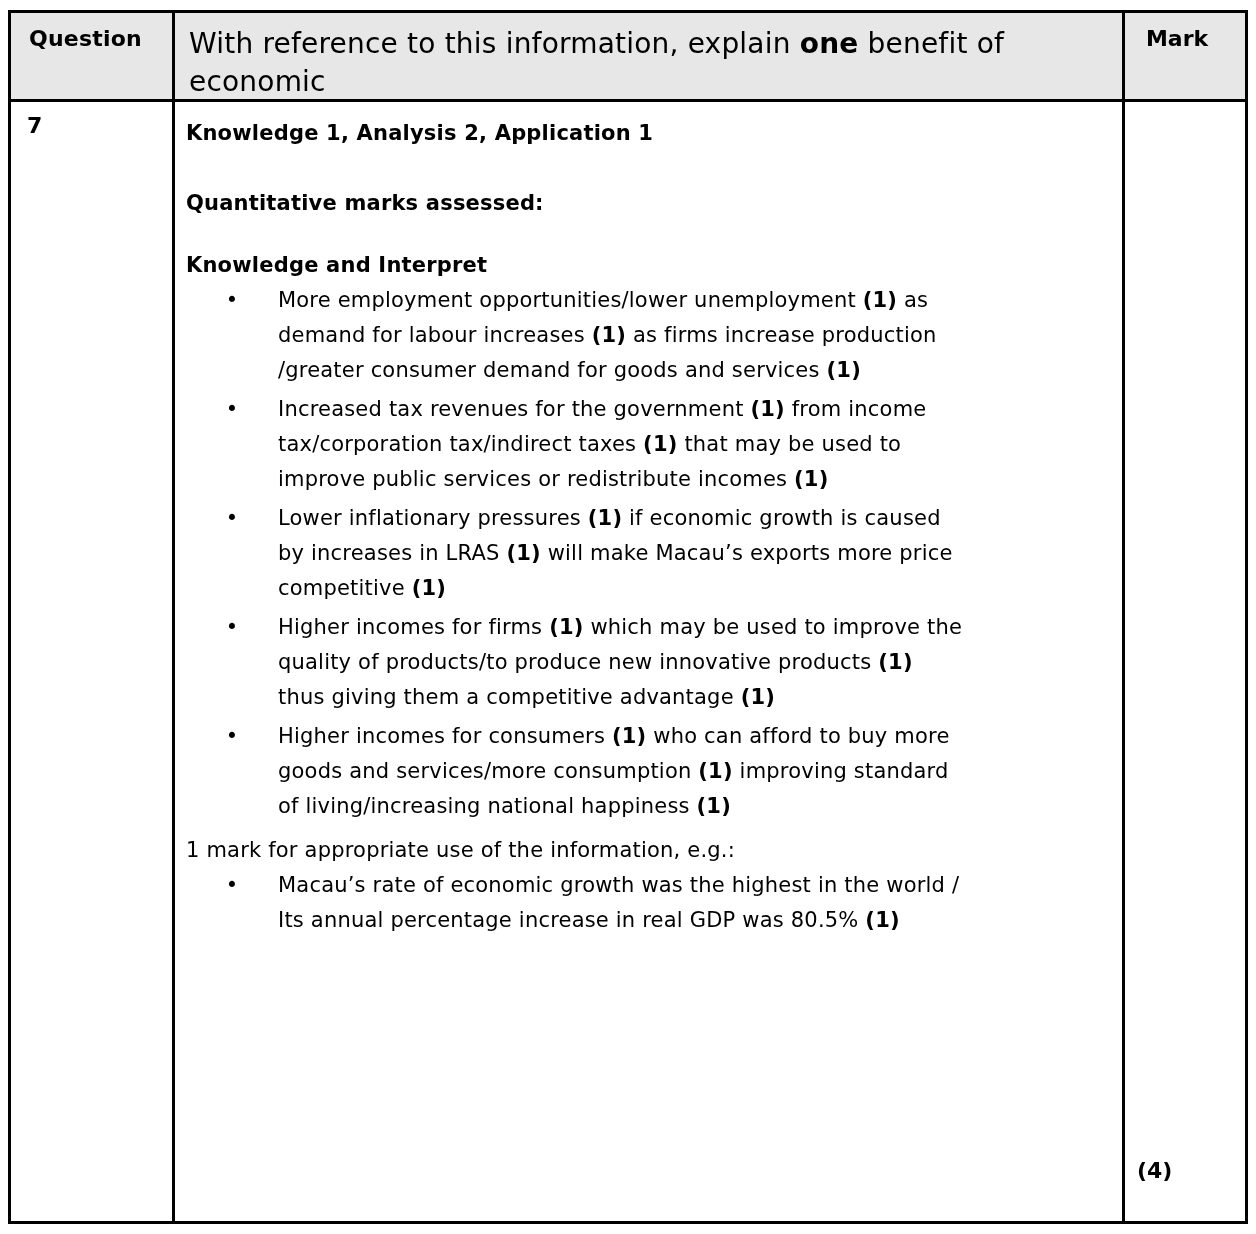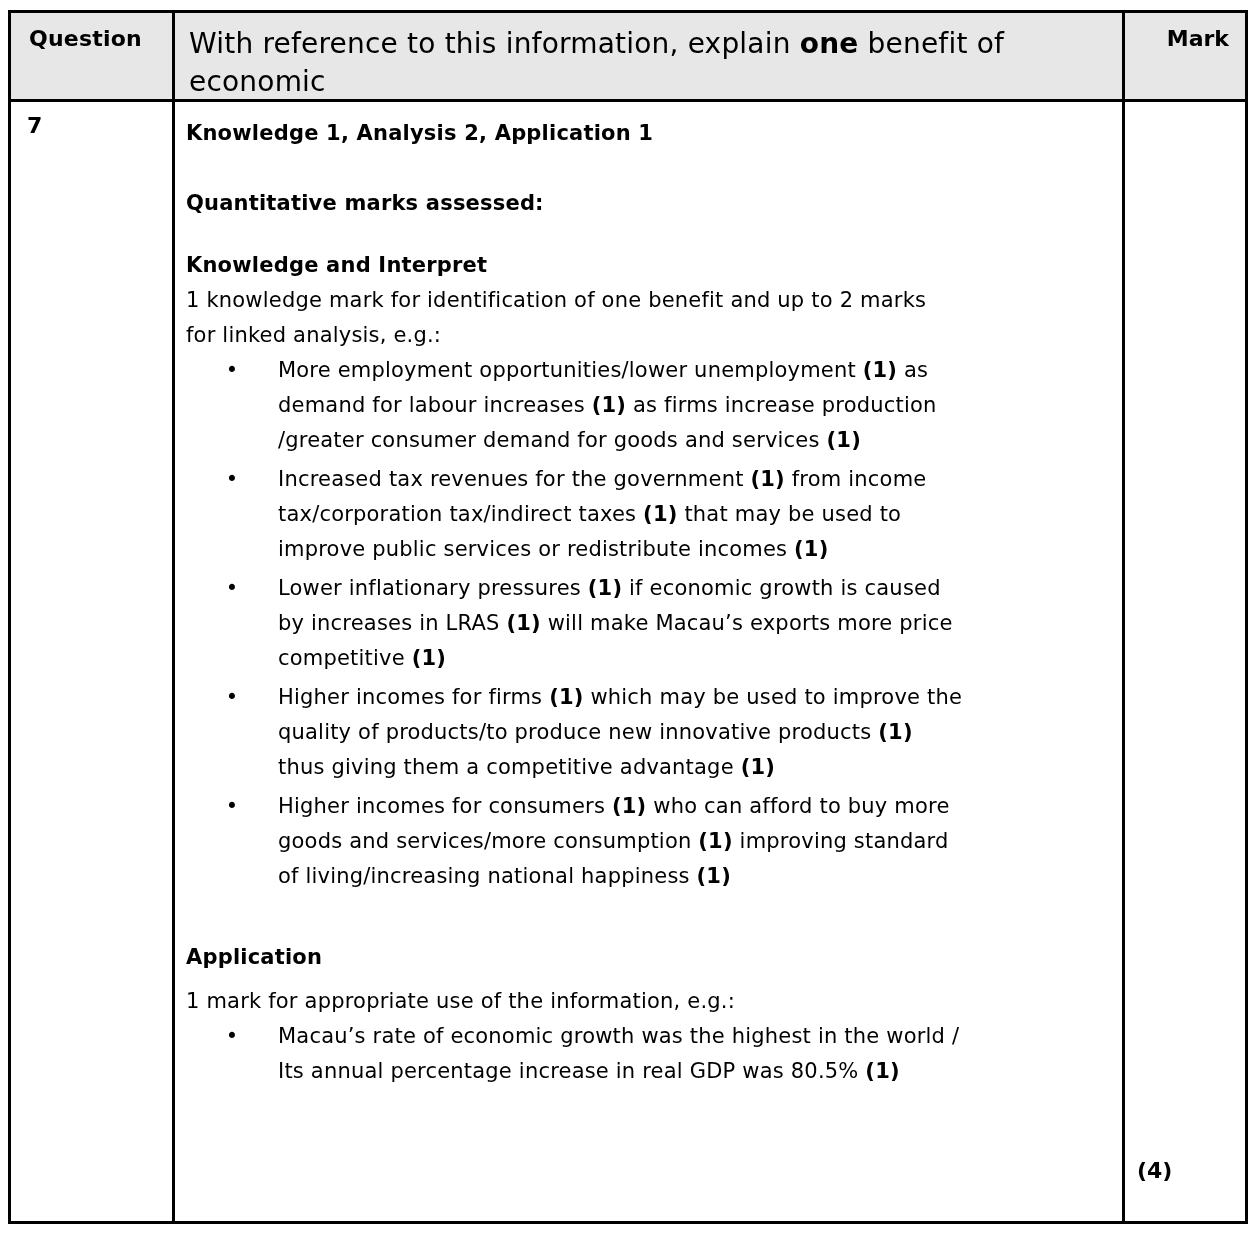--- a/index.html
+++ b/index.html
@@ -28,21 +28,21 @@
     padding: 13px 0 0 18px; letter-spacing: 0.2px;
   }
   .h-prompt {
     font-size: 28px; line-height: 38px;
     padding: 12px 18px 0 14px;
     white-space: pre-line;
     letter-spacing: 0.2px;
   }
   .h-mark {
     font-weight: bold; font-size: 22px;
-    padding: 13px 16px 0 0; text-align: right;
+    padding: 13px 16px 0 0; text-align: center;
   }
   .qnum-cell { padding: 11px 0 0 16px; font-weight: bold; font-size: 22px; }
   .content-cell {
     padding: 14px 18px 0 11px;
     font-size: 21px; line-height: 35px;
     letter-spacing: 0.2px;
   }
   .mark-cell {
     display: flex; align-items: flex-end; justify-content: flex-start;
     padding: 0 0 38px 12px;
@@ -78,34 +78,31 @@
     <div class="cell hdr h-mark">Mark</div>
 
     <div class="cell rb qnum-cell">
       <span>7</span>
     </div>
 
     <div class="cell rb content-cell" id="content-cell">
         <p class="blk heading gap-none"><span class="b">Knowledge 1, Analysis 2, Application 1</span></p>
         <p class="blk heading gap-xlarge"><span class="b">Quantitative marks assessed:</span></p>
         <p class="blk heading gap-large"><span class="b">Knowledge and Interpret</span></p>
-        <p class="blk para gap-none"><span>1 knowledge mark for identification of one benefit and up to 2 marks
-for linked analysis, e.g.:</span></p>
         <ul class="blk bullets gap-tiny"><li><span class="marker">•</span><span class="btxt"><span>More employment opportunities/lower unemployment </span><span class="b">(1)</span><span> as
 demand for labour increases </span><span class="b">(1)</span><span> as firms increase production
 /greater consumer demand for goods and services </span><span class="b">(1)</span></span></li><li><span class="marker">•</span><span class="btxt"><span>Increased tax revenues for the government </span><span class="b">(1)</span><span> from income
 tax/corporation tax/indirect taxes </span><span class="b">(1)</span><span> that may be used to
 improve public services or redistribute incomes </span><span class="b">(1)</span></span></li><li><span class="marker">•</span><span class="btxt"><span>Lower inflationary pressures </span><span class="b">(1)</span><span> if economic growth is caused
 by increases in LRAS </span><span class="b">(1)</span><span> will make Macau’s exports more price
 competitive </span><span class="b">(1)</span></span></li><li><span class="marker">•</span><span class="btxt"><span>Higher incomes for firms </span><span class="b">(1)</span><span> which may be used to improve the
 quality of products/to produce new innovative products </span><span class="b">(1)</span><span>
 thus giving them a competitive advantage </span><span class="b">(1)</span></span></li><li><span class="marker">•</span><span class="btxt"><span>Higher incomes for consumers </span><span class="b">(1)</span><span> who can afford to buy more
 goods and services/more consumption </span><span class="b">(1)</span><span> improving standard
 of living/increasing national happiness </span><span class="b">(1)</span></span></li></ul>
-        <p class="blk heading gap-xxlarge"><span class="b">Application</span></p>
         <p class="blk para gap-small"><span>1 mark for appropriate use of the information, e.g.:</span></p>
         <ul class="blk bullets gap-small"><li><span class="marker">•</span><span class="btxt"><span>Macau’s rate of economic growth was the highest in the world /
 Its annual percentage increase in real GDP was 80.5% </span><span class="b">(1)</span></span></li></ul>
       </div>
 
     <div class="cell mark-cell">
       <span>(4)</span>
     </div>
 
   </div>

